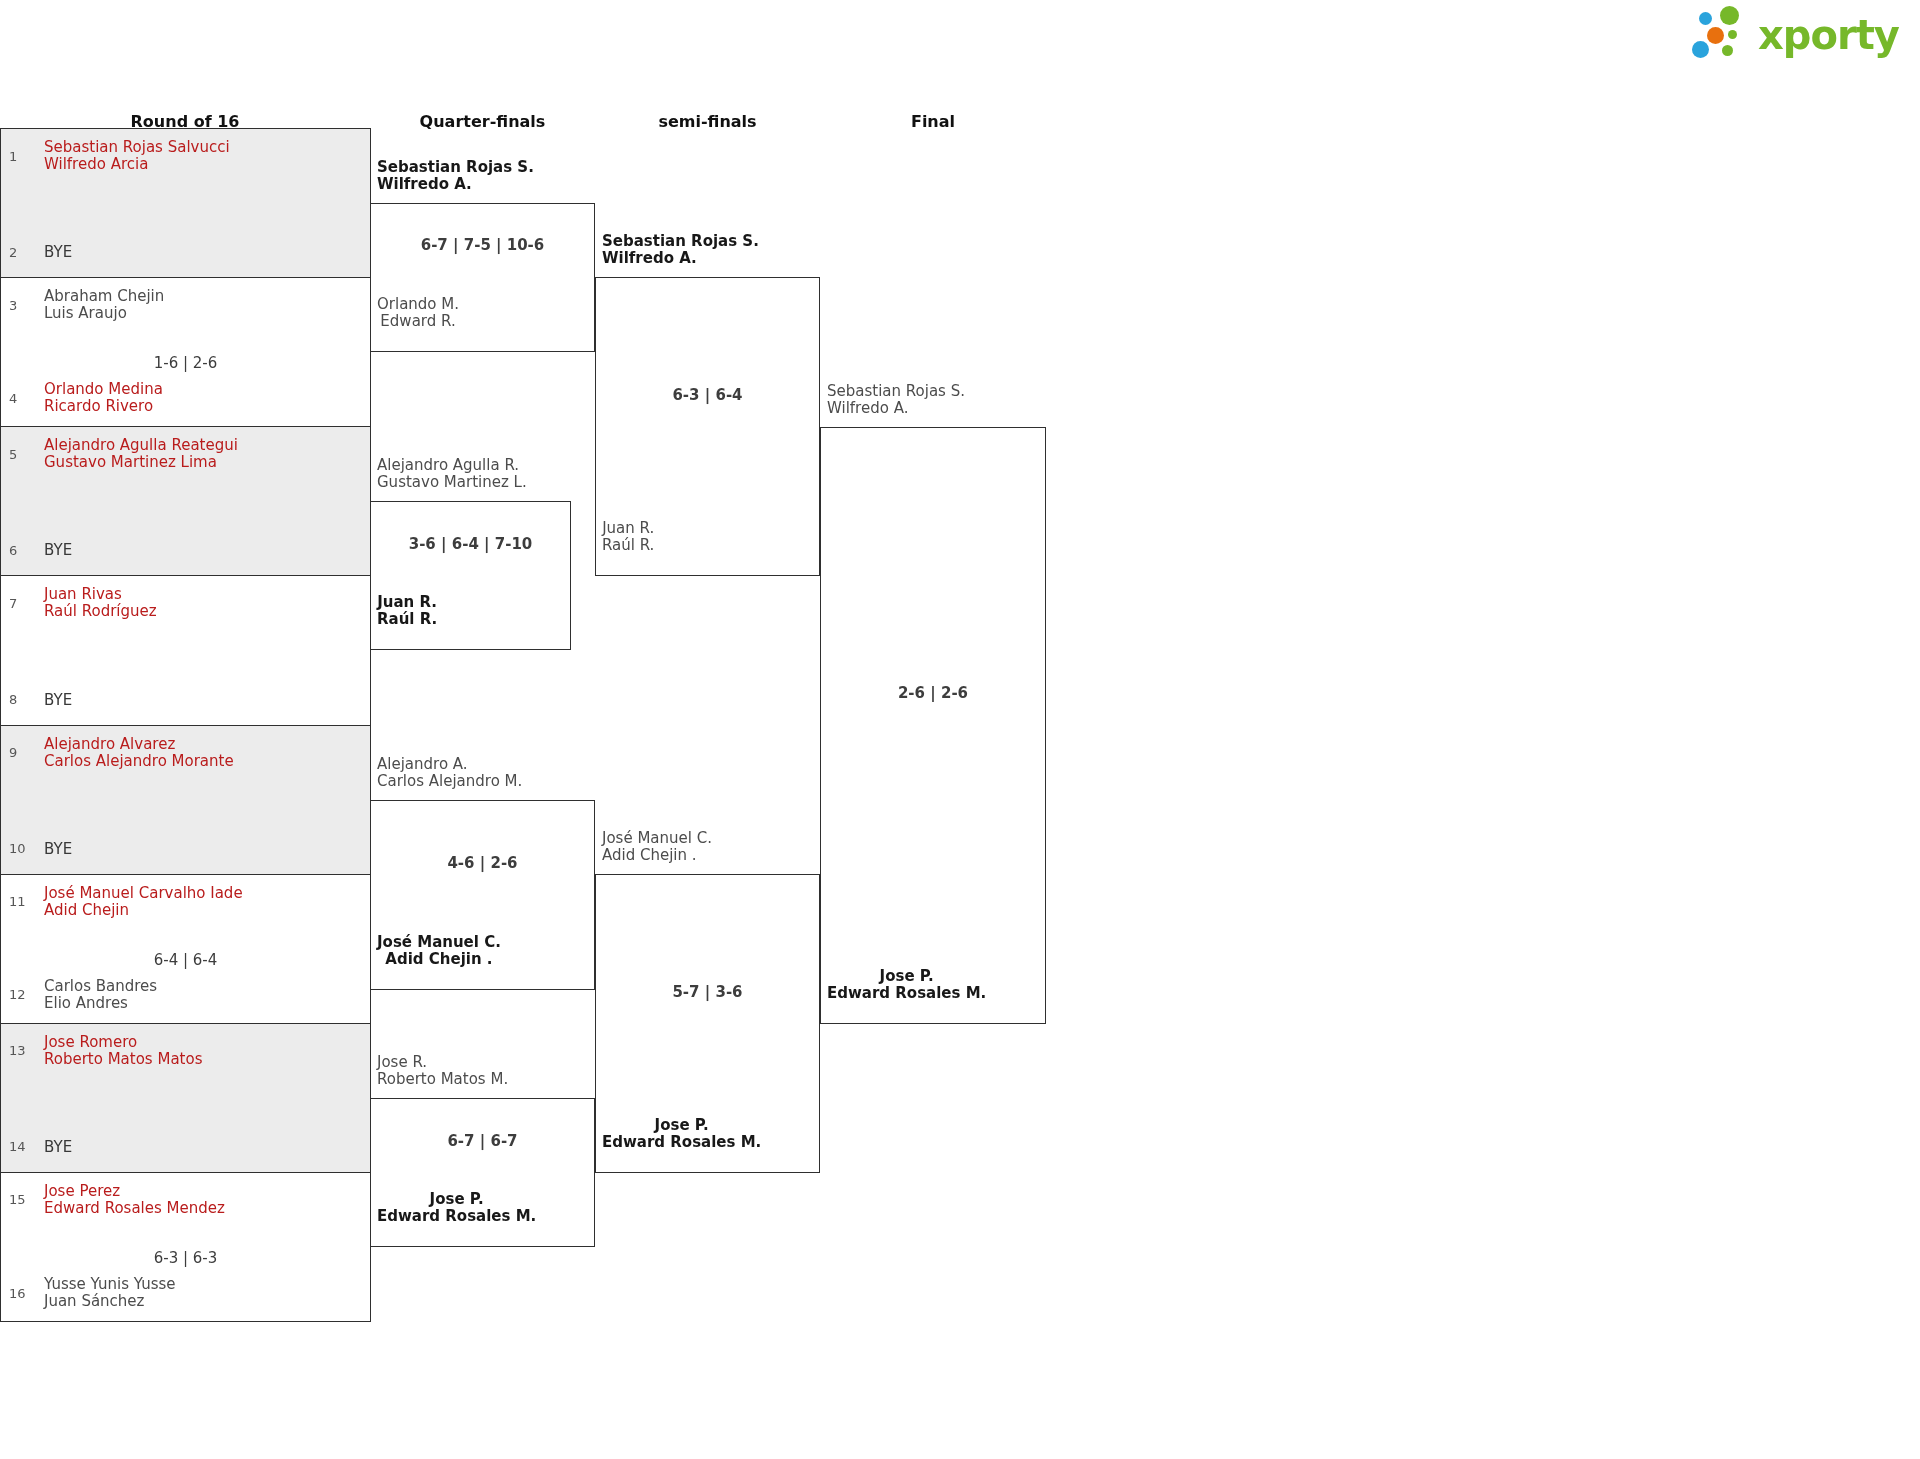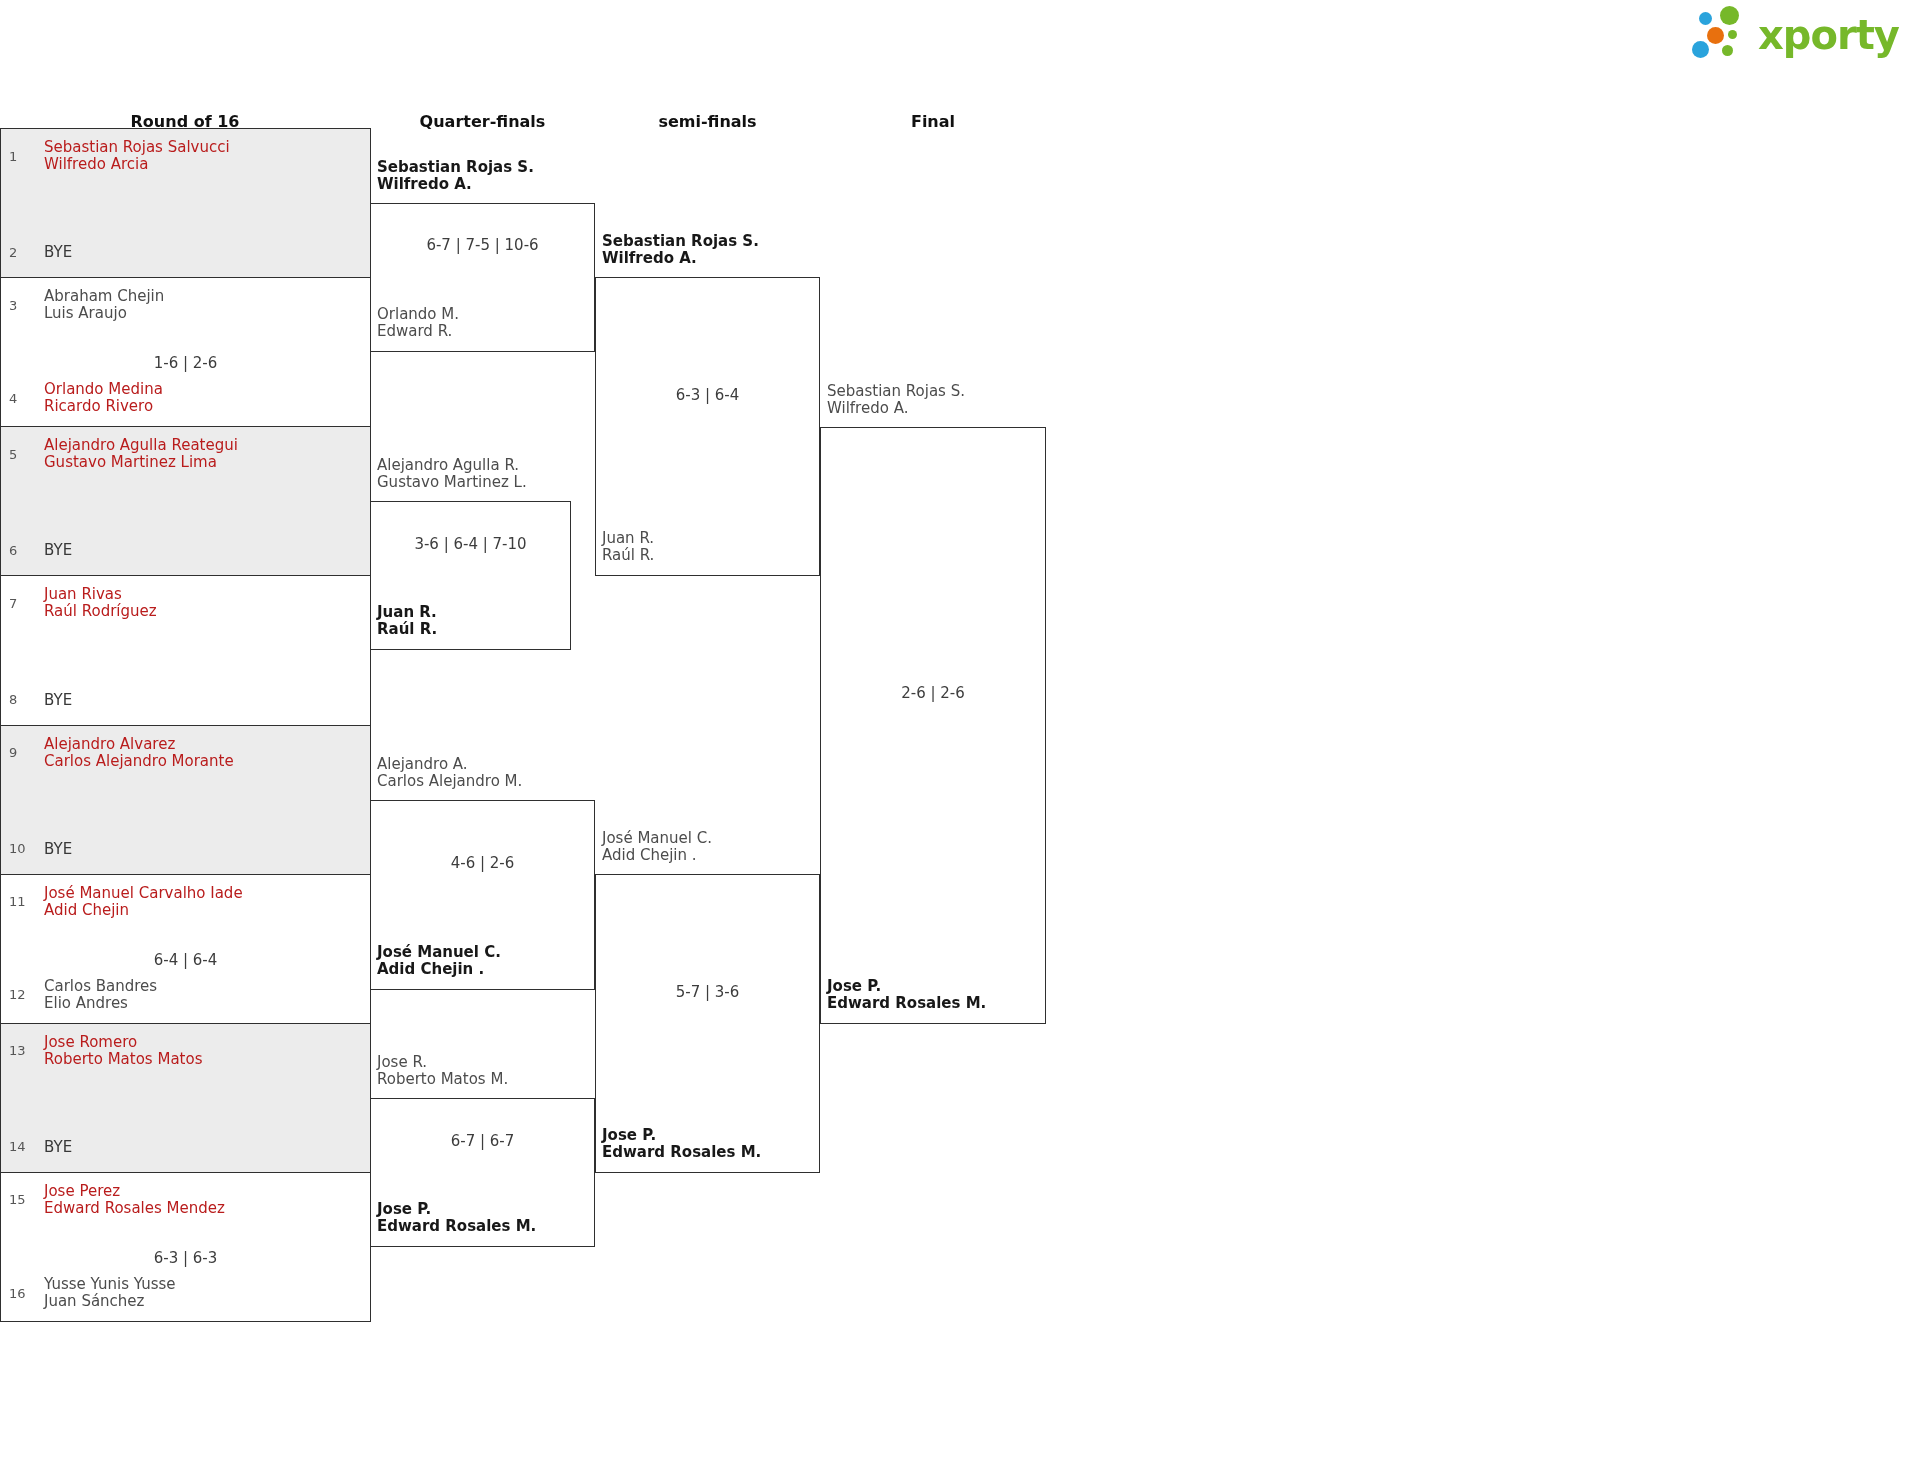--- a/index.html
+++ b/index.html
@@ -30,22 +30,22 @@
   .names.winner{font-weight:400;color:#b91c1c;}
   .nline{display:block;white-space:nowrap;}
   .byetxt{font-size:15px;color:#383838;}
   .score{position:absolute;left:0;right:0;text-align:center;font-size:15px;color:#3d3d3d;white-space:nowrap;}
   .rm .score{top:50%;transform:translateY(-50%);margin-top:11px;}
   
   .mbox{position:absolute;border:1px solid #2f2f2f;box-sizing:border-box;background:transparent;}
   .team{position:absolute;left:6px;font-size:15px;line-height:17px;color:#4c4c4c;}
   .team.winner{font-weight:700;color:#181818;}
   .team.above{bottom:100%;margin-bottom:11px;}
-  .team.inside{bottom:11px;}
-  .mbox .score{top:calc(50% - 32px);transform:translateY(-50%);}
+  .team.inside{bottom:21px;text-align:center;}
+  .mbox .score{top:calc(50% - 32px);transform:translateY(-50%);font-weight:bold;}
 </style>
 </head>
 <body>
 
 <div class="canvas">
 
 
   <div class="logo">
     <div class="dots">
       <span class="dot" style="left:7px;top:8px;width:13px;height:13px;background:#2aa3dc;"></span>

